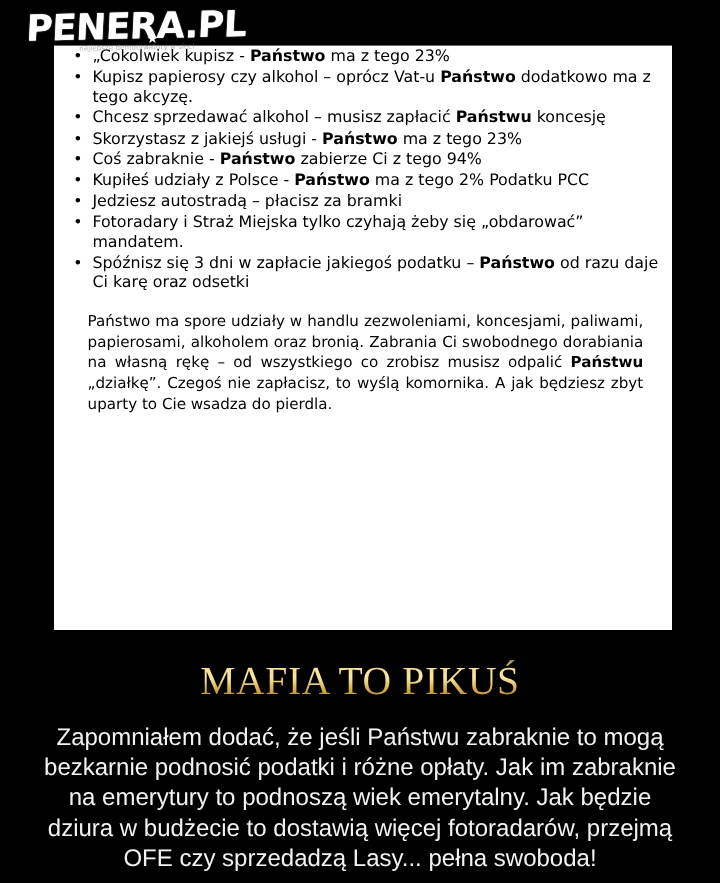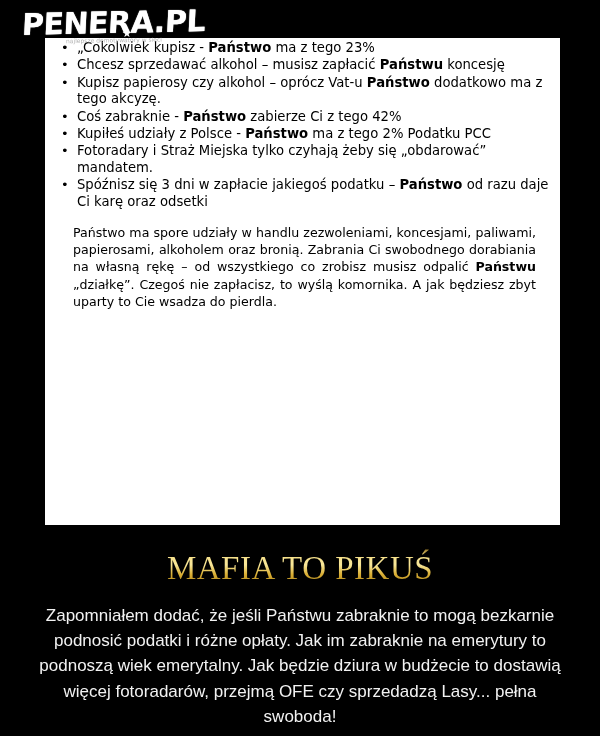--- a/index.html
+++ b/index.html
@@ -139,42 +139,44 @@
     margin: 0;
   }
 
   
   #caption {
     position: absolute;
     left: 30px;
     top: 603px;
     width: 540px;
     text-align: center;
-    font-size: 17px;
+    font-size: 20px;
     line-height: 25.2px;
     color: #f2f2f2;
     font-family: "Liberation Sans", sans-serif;
   }
 </style>
 </head>
 <body style="background: rgb(0, 0, 0);">
 
 <div id="watermark">
   <span class="wm-main">PENERA.PL</span>
   <span class="wm-sub">najlepsze demotywatory w sieci</span>
   <span class="wm-star">★</span>
 </div>
 
 <div id="card">
   <ul id="bullet-list">
       <li><span>„Cokolwiek kupisz - </span><b>Państwo</b><span> ma z tego 23%</span></li>
+      <li><span>Kupisz papierosy czy alkohol – oprócz Vat-u </span><b>Państwo</b><span> dodatkowo ma z tego akcyzę.</span></li>
       <li><span>Chcesz sprzedawać alkohol – musisz zapłacić </span><b>Państwu</b><span> koncesję</span></li>
-      <li><span>Kupisz papierosy czy alkohol – oprócz Vat-u </span><b>Państwo</b><span> dodatkowo ma z tego akcyzę.</span></li>
-      <li><span>Coś zabraknie -  </span><b>Państwo</b><span> zabierze Ci z tego 42%</span></li>
+      <li><span>Skorzystasz z jakiejś usługi - </span><b>Państwo</b><span> ma z tego 23%</span></li>
+      <li><span>Coś zabraknie -  </span><b>Państwo</b><span> zabierze Ci z tego 94%</span></li>
       <li><span>Kupiłeś udziały z Polsce - </span><b>Państwo</b><span> ma z tego 2% Podatku PCC</span></li>
+      <li><span>Jedziesz autostradą – płacisz za bramki</span></li>
       <li><span>Fotoradary i Straż Miejska tylko czyhają żeby się „obdarować” mandatem.</span></li>
       <li><span>Spóźnisz się 3 dni w zapłacie jakiegoś podatku – </span><b>Państwo</b><span> od razu daje Ci karę oraz odsetki</span></li>
     </ul>
   <p id="closing-para"><span>Państwo ma spore udziały w handlu zezwoleniami, koncesjami, paliwami, papierosami, alkoholem oraz bronią. Zabrania Ci swobodnego dorabiania na własną rękę – od wszystkiego co zrobisz musisz odpalić </span><b>Państwu</b><span>  „działkę”. Czegoś nie zapłacisz, to wyślą komornika. A jak będziesz zbyt uparty to Cie wsadza do pierdla.</span></p>
 </div>
 
 <div id="headline-fallback">MAFIA TO PIKUŚ</div>
 <div id="headline">MAFIA TO PIKUŚ</div>
 
 <div id="caption">Zapomniałem dodać, że jeśli Państwu zabraknie to mogą bezkarnie podnosić podatki i różne opłaty. Jak im zabraknie na emerytury to podnoszą wiek emerytalny. Jak będzie dziura w budżecie to dostawią więcej fotoradarów, przejmą OFE czy sprzedadzą Lasy... pełna swoboda!</div>

